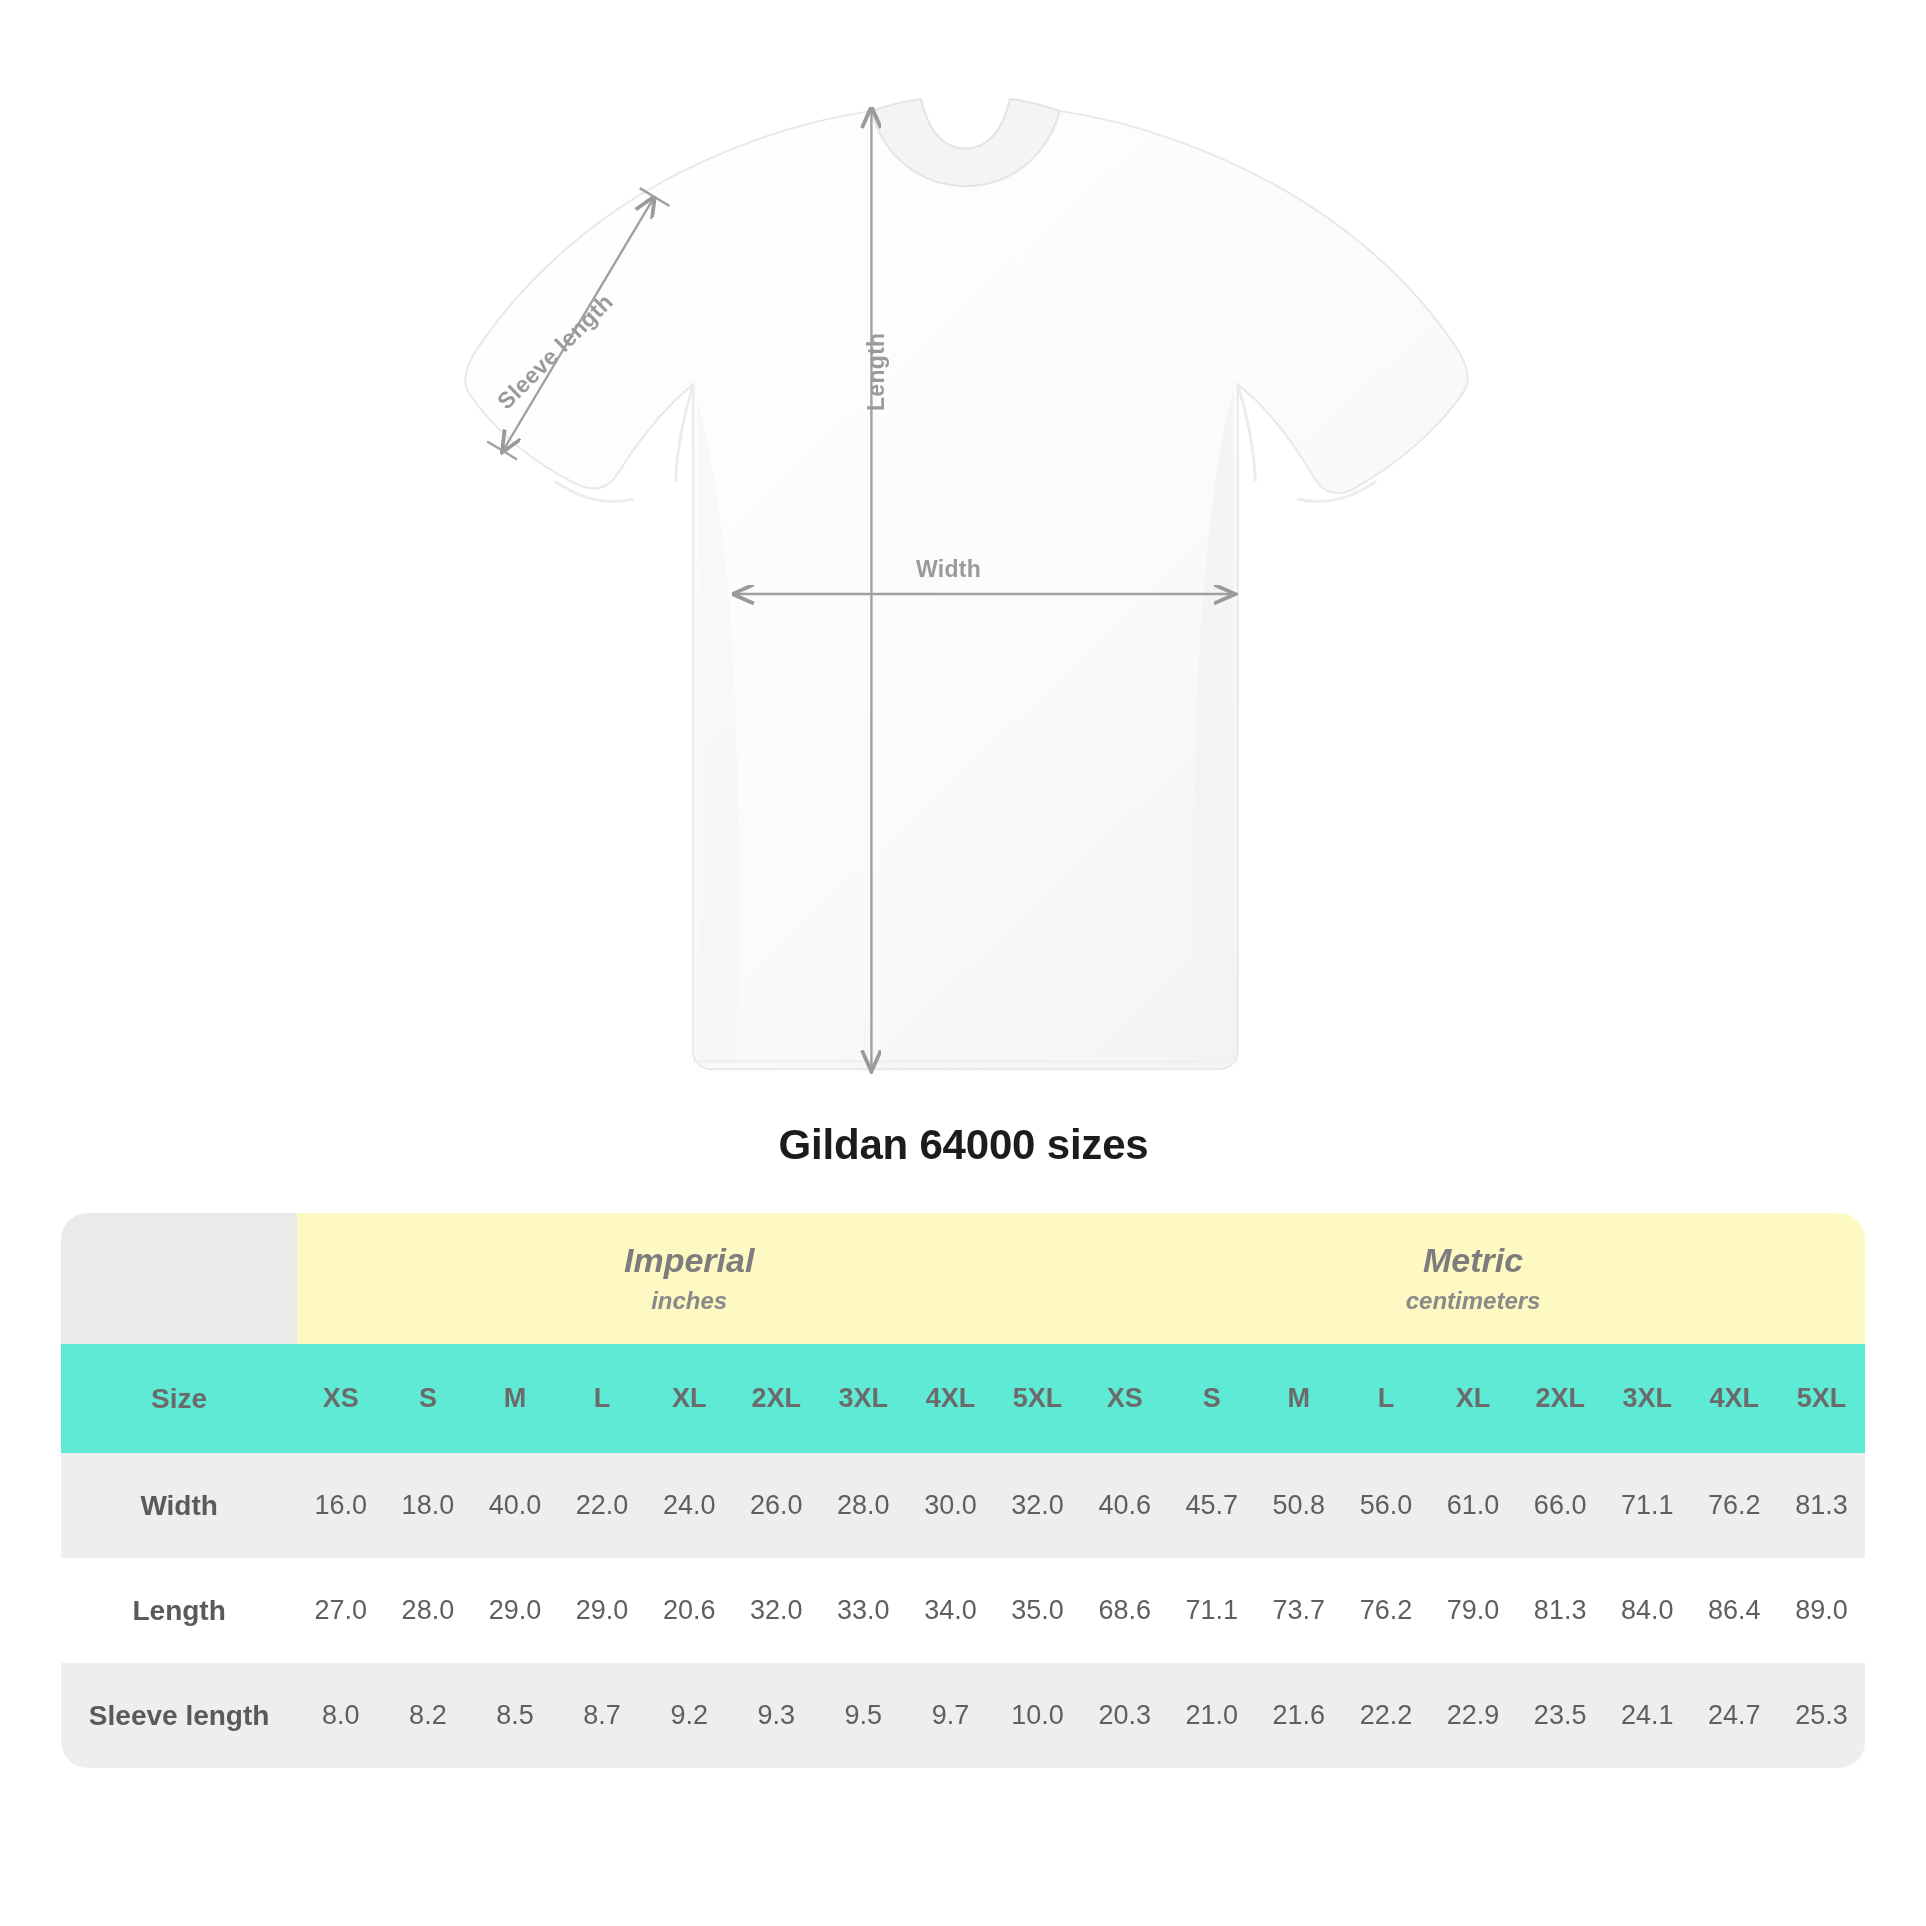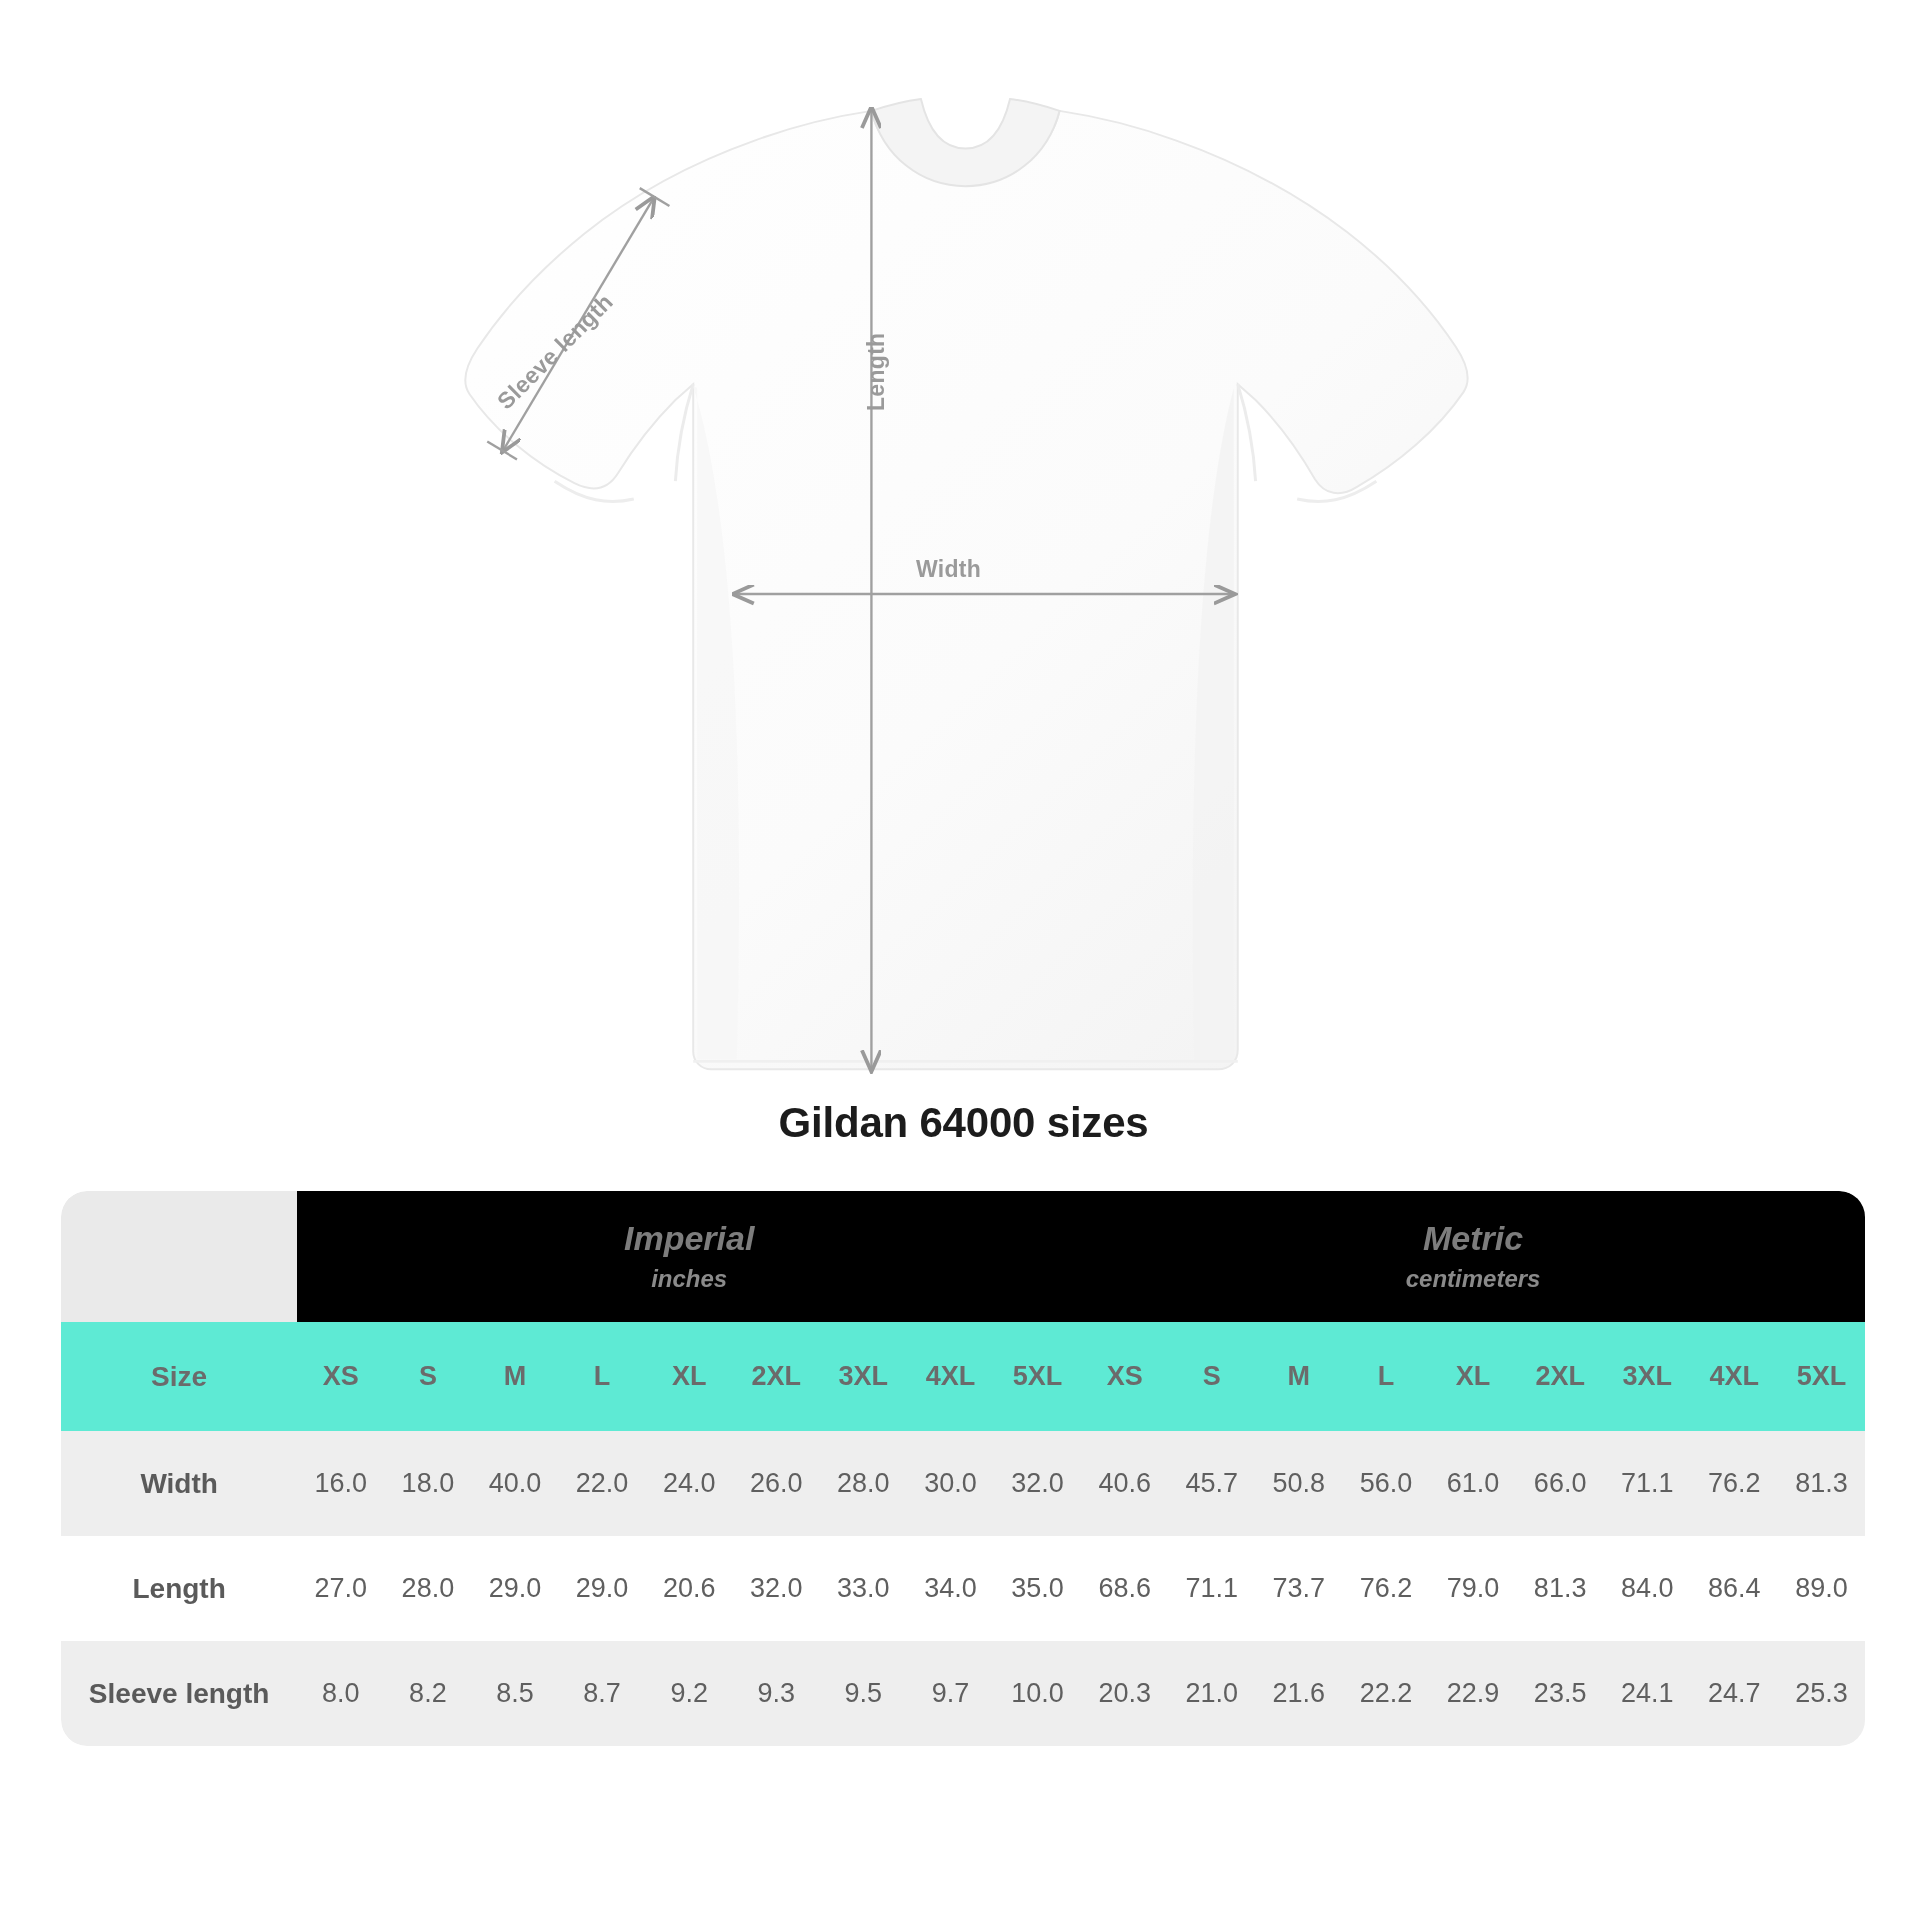--- a/index.html
+++ b/index.html
@@ -47,20 +47,21 @@
   }
   .dim-label.sleeve-label {
     left: 492px; top: 396px;
     transform: rotate(-45deg);
     transform-origin: left top;
   }
 
   
   .title-block {
     text-align: center;
+    margin-top: 22px;
   }
   .chart-title {
     font-size: 42px;
     font-weight: bold;
     color: #1c1c1c;
     margin: 0;
     letter-spacing: -0.2px;
   }
   .chart-note {
     font-size: 23px;
@@ -84,21 +85,21 @@
   table.size-table th, table.size-table td {
     text-align: center;
     vertical-align: middle;
     font-size: 25px;
     color: #5f5f5f;
     border: none;
   }
   
   tr.unit-row th {
     height: 131px;
-    background: #000000;
+    background: #fef9c3;
     padding: 0;
   }
   .unit-name {
     font-size: 34px;
     font-weight: bold;
     font-style: italic;
     color: #7d7d7d;
     line-height: 1.1;
   }
   .unit-sub {

